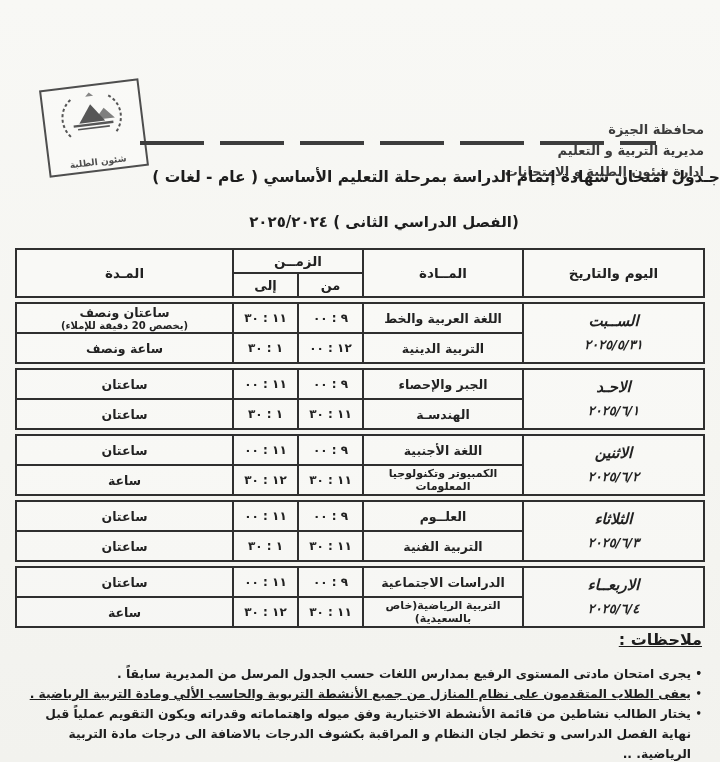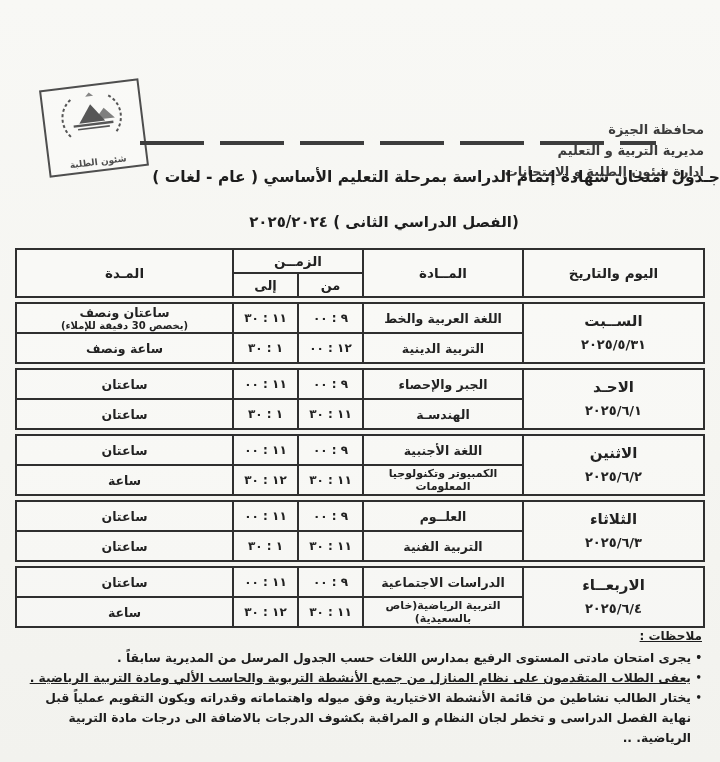--- a/index.html
+++ b/index.html
@@ -54,34 +54,34 @@
   th,td {
     border:2px solid #2f2f2f;
     font-weight:bold; text-align:center; vertical-align:middle;
     padding:1px 3px; color:#222; background:rgba(255,255,255,0.3);
   }
   .hdr th { font-size:13.5px; }
   .hdr .h1 { height:24px; }
   .hdr .h2 th { height:20px; font-size:13px; }
   .grp { margin-top:4px; }
   .grp td { height:26px; font-size:12.5px;margin-left:16px; }
-  td.day { font-size:15px; line-height:1.55; }
+  td.day { font-size:15px; line-height:1.55;font-style:italic; }
   td.day .date { font-size:13px; }
   td.subj.small { font-size:11px; }
   td.time { direction:ltr; font-size:12px; letter-spacing:1px; }
   td.dur .dnote { display:block; font-size:10px; font-weight:bold; }
   .ltr { direction:ltr; unicode-bidi:embed; }
 
   
   .notes {
     position:absolute; top:627px; right:18px; left:14px;
     direction:rtl; text-align:right;
     font-weight:bold; font-size:12.3px; color:#1d1d1d; line-height:1.62;
   }
-  .notes-heading { text-decoration:underline; font-size:12px; margin-bottom:3px; }
+  .notes-heading { text-decoration:underline; font-size:16px; margin-bottom:12px; }
   .note { position:relative; padding-right:11px; }
   .note .b { position:absolute; right:0; top:1px; font-size:10px; }
   .note.u .t { text-decoration:underline; }
 </style>
 </head>
 <body>
 
 <div class="page">
 
   <div class="org">
@@ -150,21 +150,21 @@
           <tr>
         <td class="day" rowspan="2">
           <span>الســبت</span><br>
           <span class="date ltr">٢٠٢٥/٥/٣١</span>
         </td>
         <td class="subj">اللغة العربية والخط</td>
         <td class="time">٩ : ٠٠</td>
         <td class="time">١١ : ٣٠</td>
         <td class="dur">
           <span>ساعتان ونصف</span>
-          <span class="dnote">(يخصص 30 دقيقة للإملاء)</span>
+          <span class="dnote">(يخصص 20 دقيقة للإملاء)</span>
         </td>
       </tr>
       <tr>
         <td class="subj">التربية الدينية</td>
         <td class="time">١٢ : ٠٠</td>
         <td class="time">١ : ٣٠</td>
         <td class="dur">ساعة ونصف</td>
       </tr>
     </tbody>
       </table>

